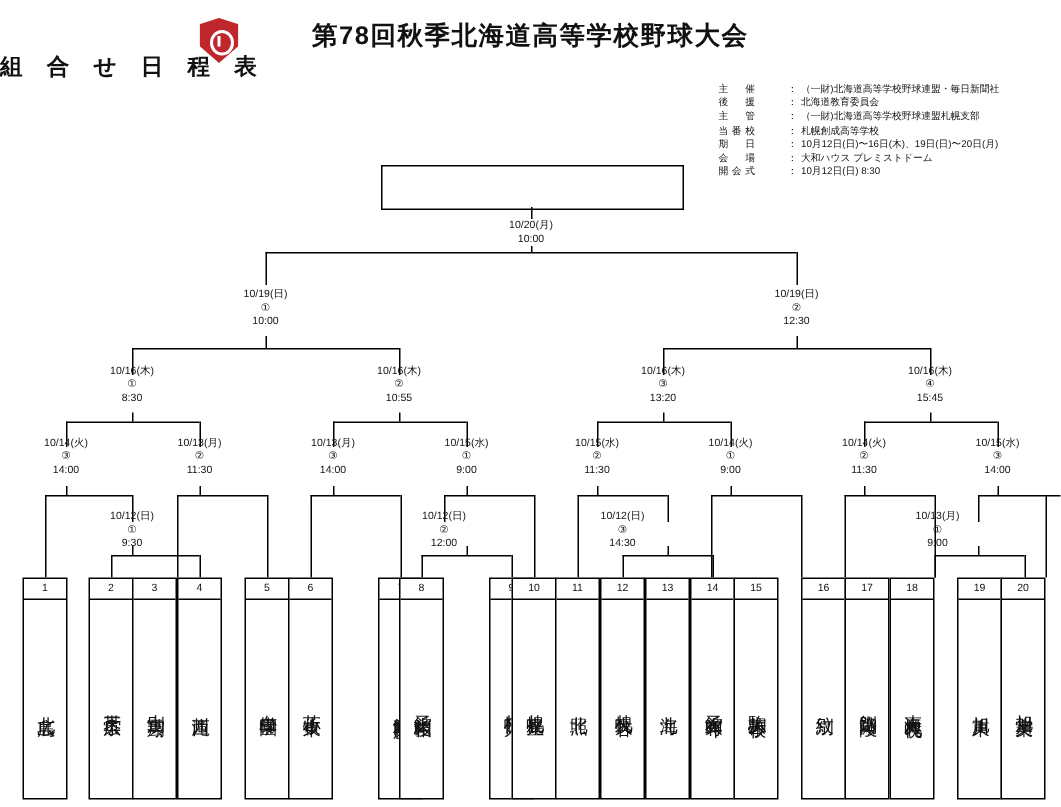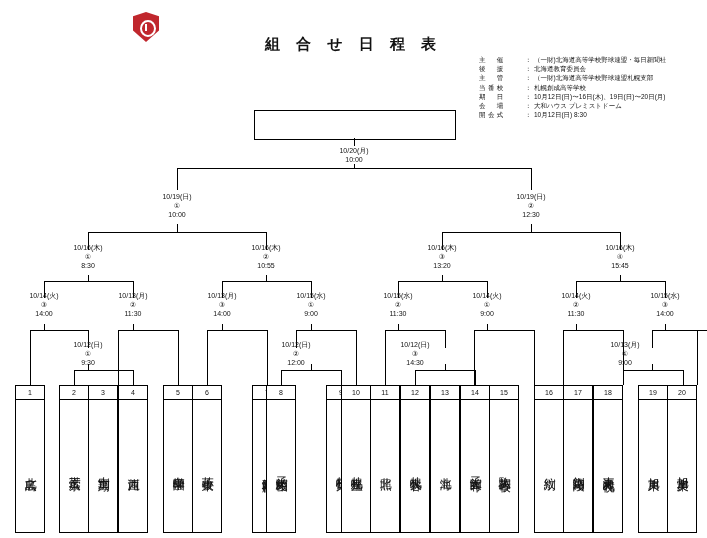--- a/index.html
+++ b/index.html
@@ -25,21 +25,21 @@
     border:2px solid #ffffff;border-radius:50%;
   }
   .logo .inner:after{
     content:"";position:absolute;left:3px;top:2px;width:2px;height:7px;background:#fff;
   }
   .title1{
     position:absolute;left:0;top:12px;width:707px;text-align:center;
     font-size:17px;font-weight:bold;letter-spacing:1px;
   }
   .title2{
-    position:absolute;left:0;top:35px;width:707px;text-align:center;
+    position:absolute;left:0;top:35px;width:707px;text-align:left;
     font-size:15px;font-weight:bold;letter-spacing:6px;
   }
 
   
   .info{
     position:absolute;left:479px;top:55px;
     font-size:6.5px;line-height:9.2px;white-space:nowrap;
   }
   .info .row{display:flex;}
   .info .lbl{width:46px;letter-spacing:2.4px;}
@@ -85,20 +85,21 @@
 </head>
 <body>
 
 <div id="root">
 
   <div class="logo">
     <div class="shield">
         <div class="inner"></div>
       </div>
   </div>
+  <div class="title1">第78回秋季北海道高等学校野球大会</div>
   <div class="title2">組 合 せ 日 程 表</div>
 
   <div class="info">
     <div class="row">
         <span class="lbl">主　催</span>
         <span class="sep">：</span>
         <span class="val">（一財)北海道高等学校野球連盟・毎日新聞社</span>
       </div>
     <div class="row">
         <span class="lbl">後　援</span>

